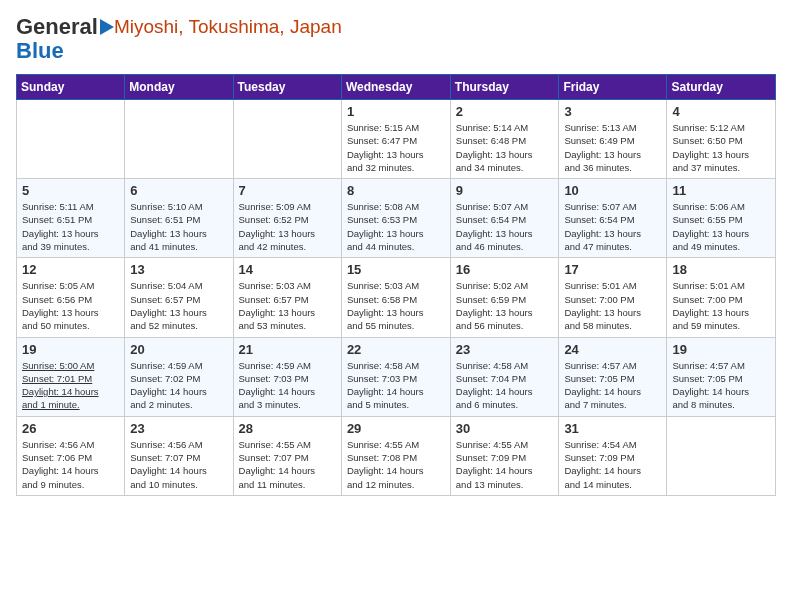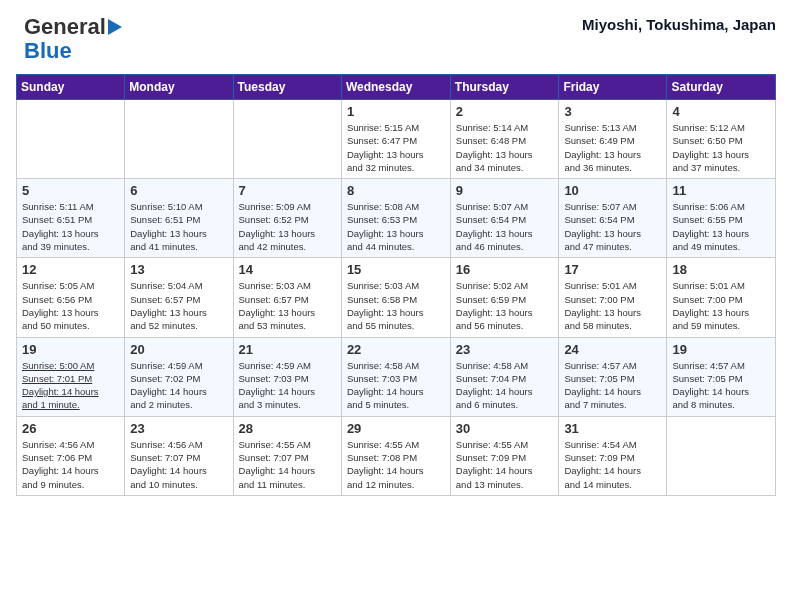--- a/index.html
+++ b/index.html
@@ -5,24 +5,22 @@
     * { box-sizing: border-box; margin: 0; padding: 0; }
     body {
       font-family: Arial, sans-serif;
       background: #fff;
       width: 792px;
       min-height: 612px;
       padding: 16px;
     }
     .header {
       display: flex;
-      justify-content: space-between;
       align-items: flex-start;
       margin-bottom: 10px;
-      margin-left: 8px;
     }
     .logo {
       display: flex;
       flex-direction: column;
       align-items: flex-start;
     }
     .logo-text {
       font-size: 22px;
       font-weight: bold;
       color: #333;
@@ -49,23 +47,22 @@
     }
     .title-block {
       text-align: right;
     }
     .main-title {
       font-size: 36px;
       font-weight: bold;
       color: #333;
     }
     .subtitle {
-      font-size: 15px;
-      color: #0f172a;
-      font-weight: bold;
+      font-size: 19px;
+      color: #c2410c;
     }
     .calendar {
       width: 100%;
       border-collapse: collapse;
       border: 1px solid #ccc;
     }
     .calendar th {
       background: #4c1d95;
       color: #fff;
       font-size: 12px;

